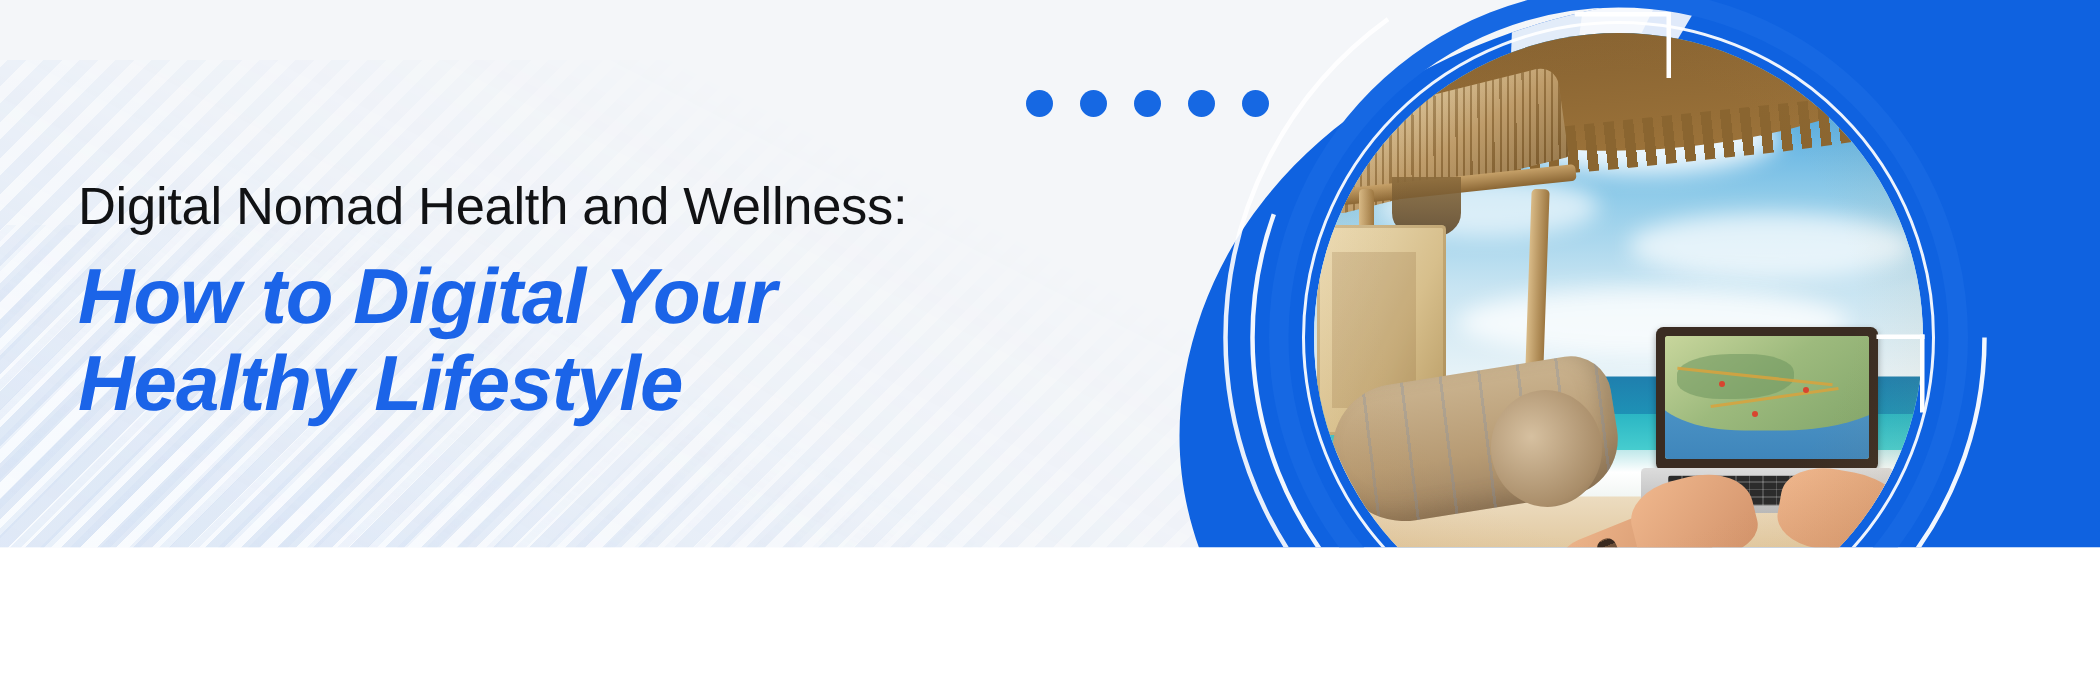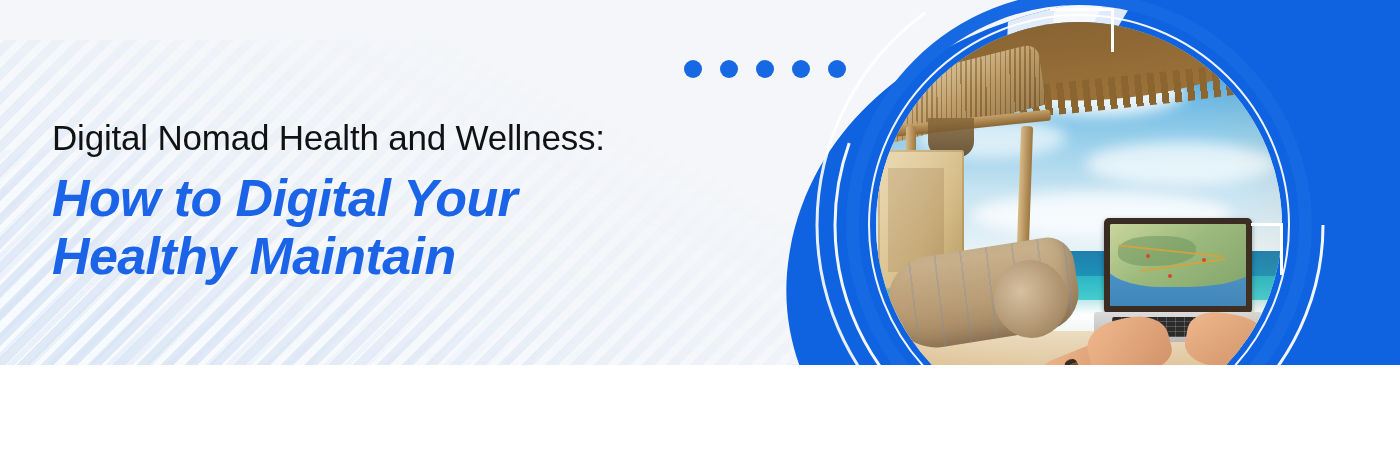--- a/index.html
+++ b/index.html
@@ -285,21 +285,21 @@
         <polygon points="250,-30 360,-30 300,92 246,70" fill="#eef3fa" opacity="0.95"></polygon>
         <polygon points="300,-30 392,-30 330,74 288,60" fill="#f7fafd" opacity="0.9"></polygon>
       </g>
     </svg>
   </div>
 
   <div class="copy">
     <div class="kicker">Digital Nomad Health and Wellness:</div>
     <div class="headline">
       <span class="l1">How to Digital Your</span>
-      <span class="l2">Healthy Maintain</span>
+      <span class="l2">Healthy Lifestyle</span>
     </div>
   </div>
 
   <div class="dots">
     <i></i>
     <i></i>
     <i></i>
     <i></i>
     <i></i>
   </div>

